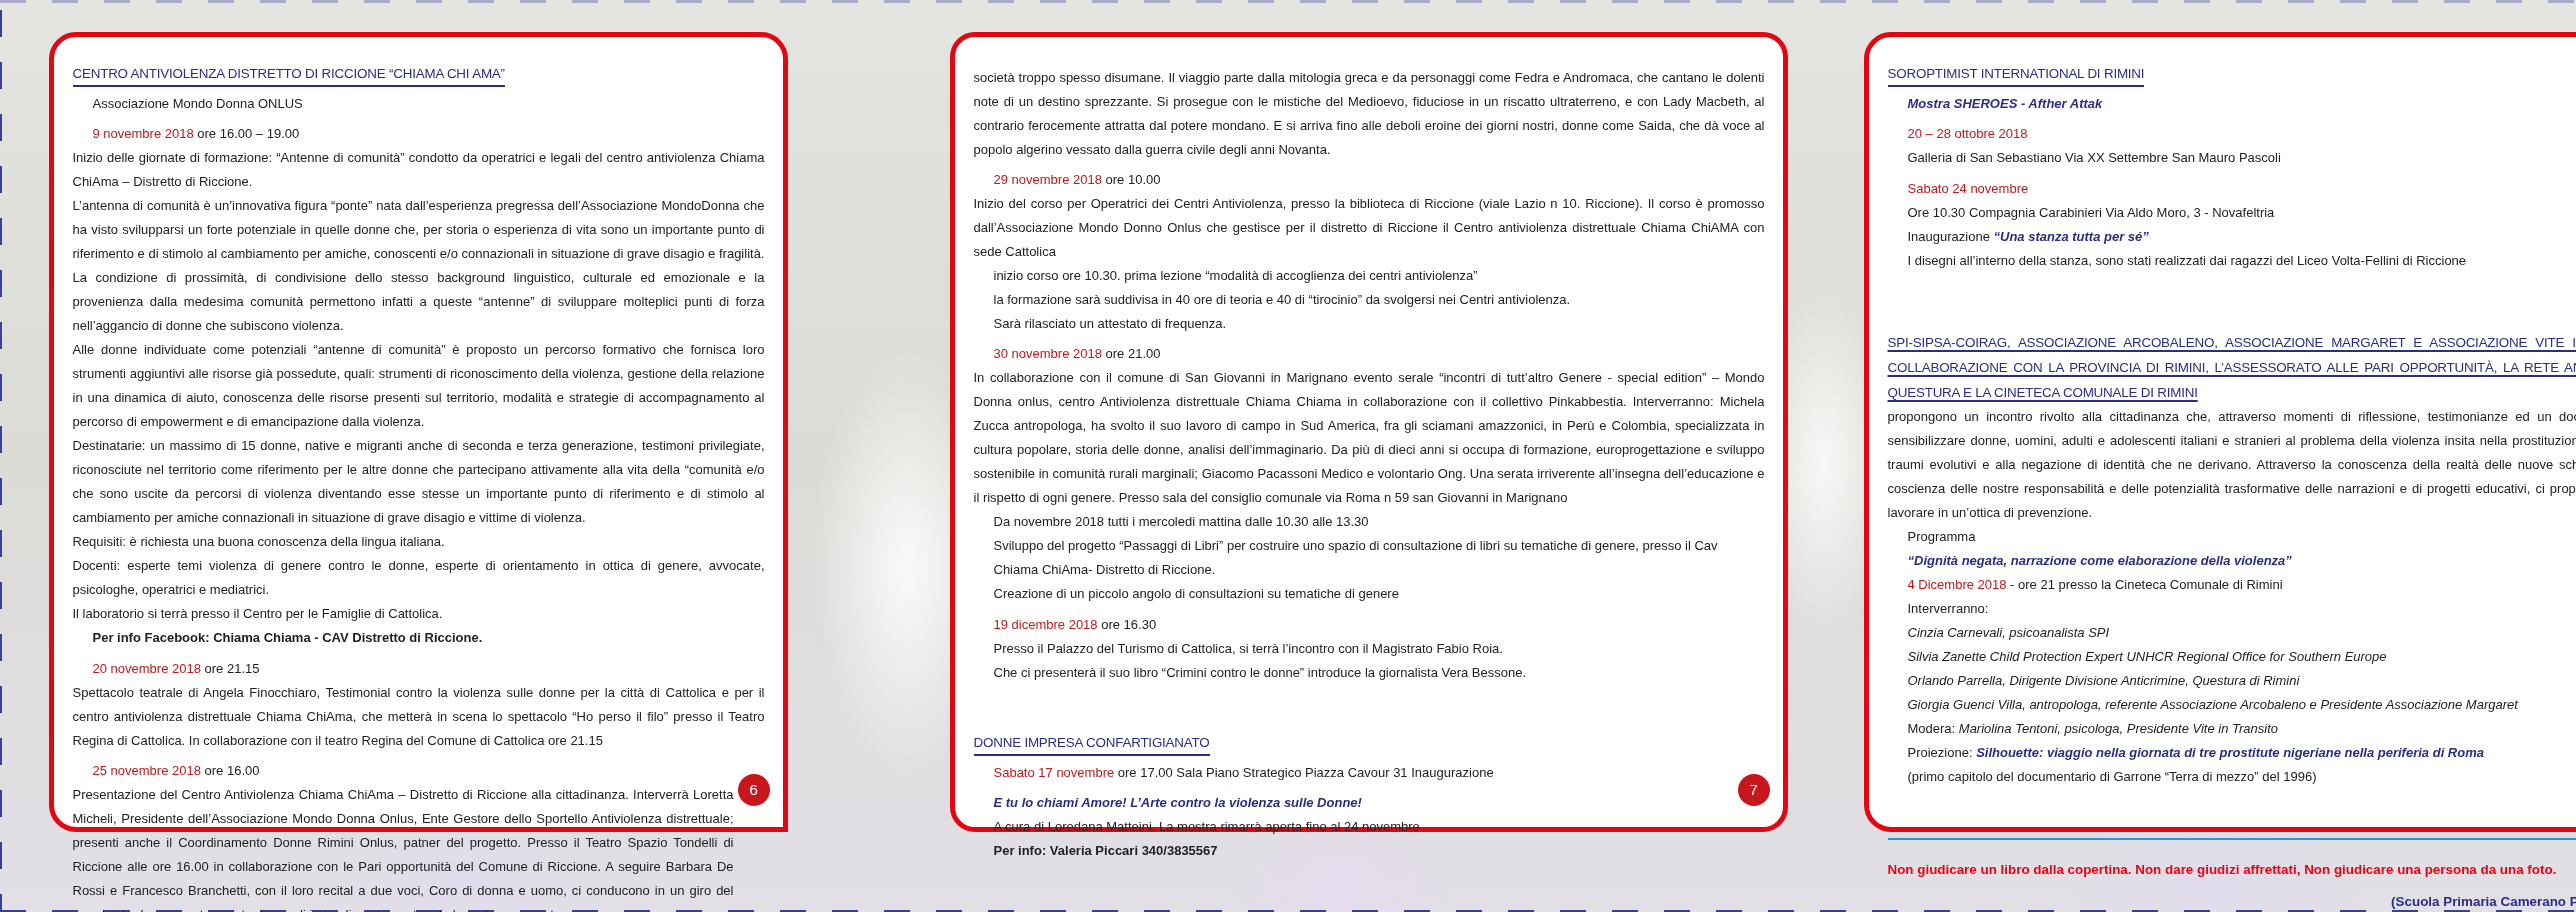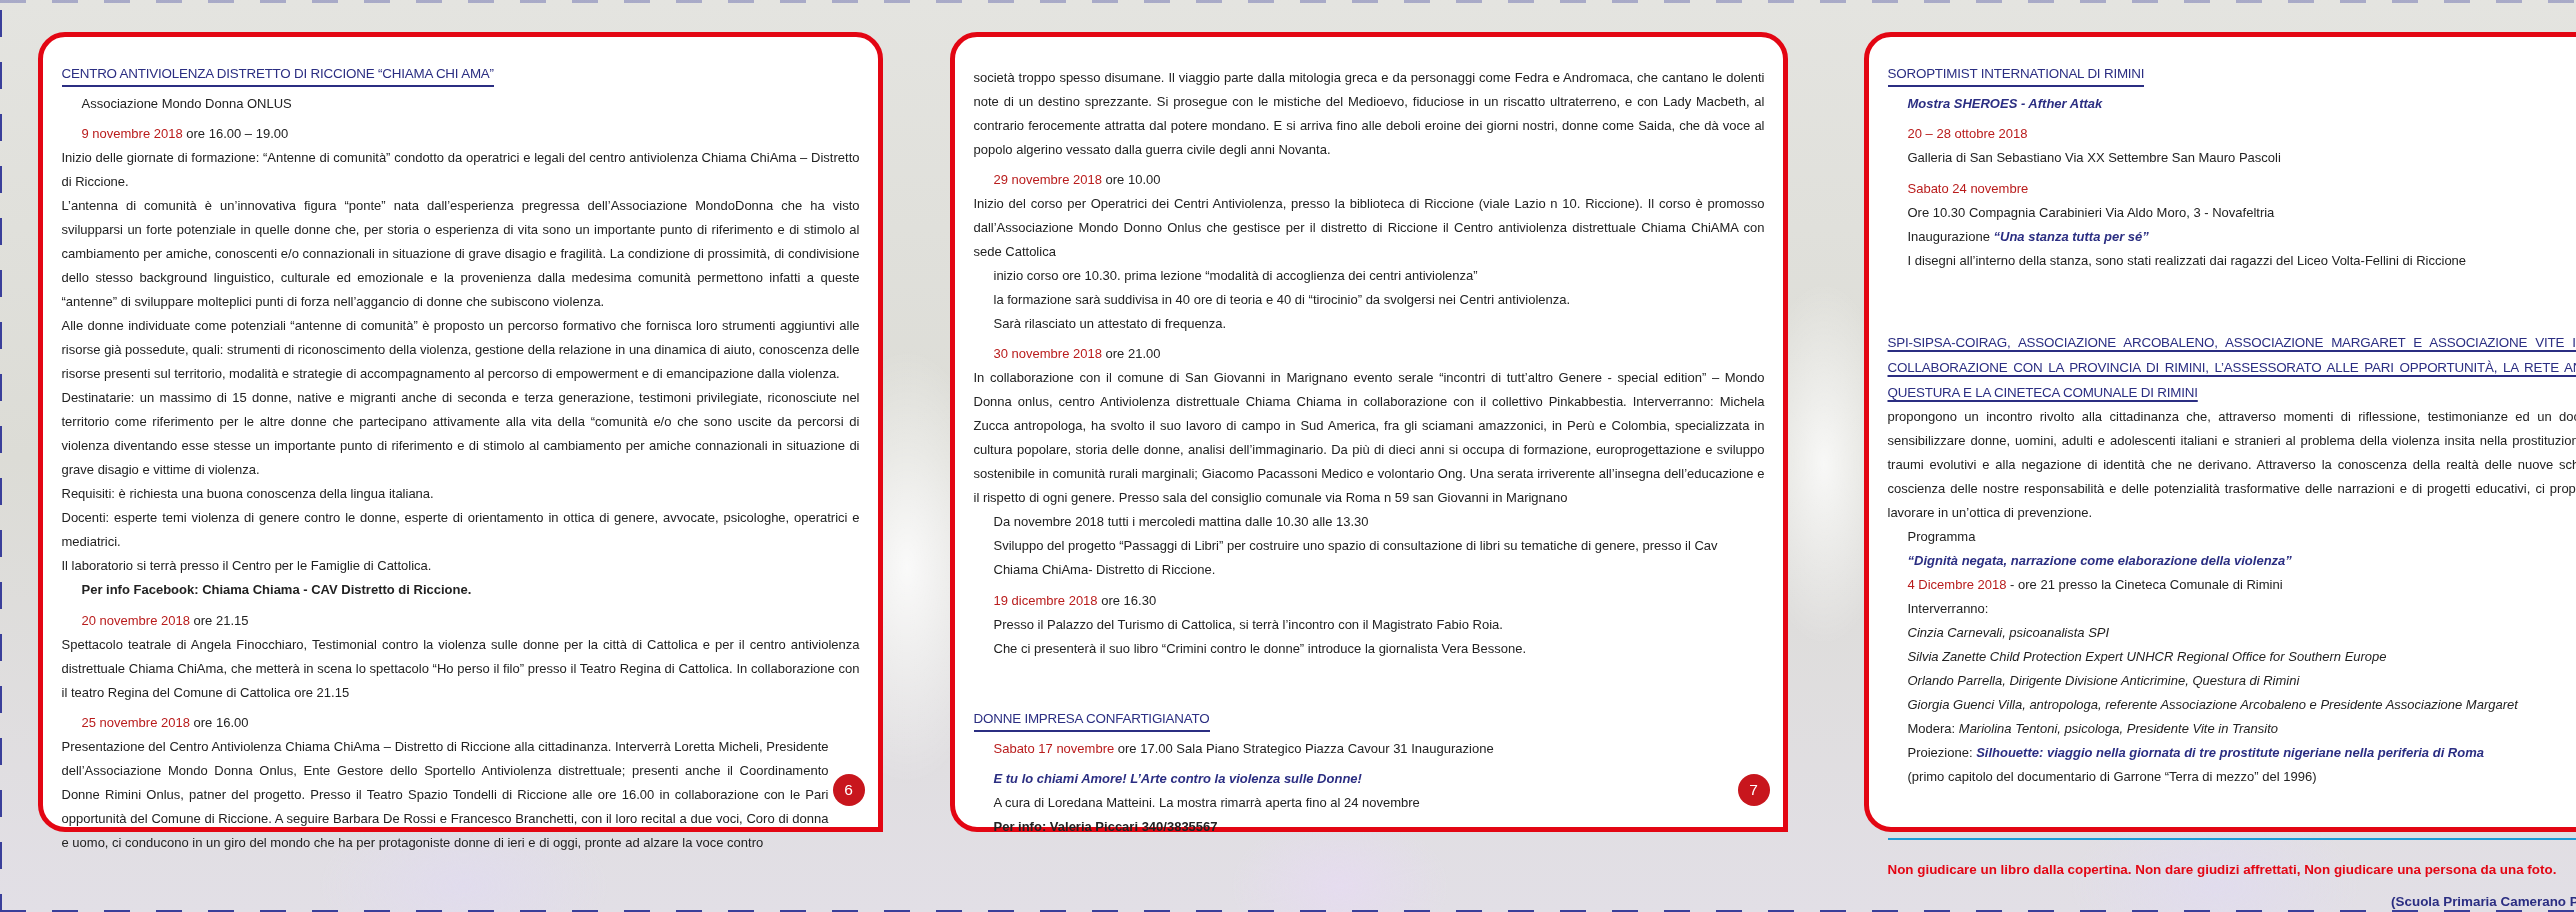--- a/index.html
+++ b/index.html
@@ -26,22 +26,22 @@
     top: 10.3px;
   }
   .panel {
     position: absolute; top: 32px; height: 800px;
     background: #fff; border: 5.7px solid #e30613;
     border-radius: 27px 27px 0 27px;
     box-sizing: border-box;
     padding: 25px 18.5px 0 18.5px;
     color: #222;
   }
-  #p6 { left: 38px; width: 845px; }
-  #p7 { left: 950px; width: 838px; }
+  #p6 { left: 49px; width: 739px; }
+  #p7 { left: 950px; width: 838px; border-radius: 25px; }
   #p8 { left: 1864px; width: 843px; }
   .txt { font-size: 13px; line-height: 24px; text-align: justify; margin: 0; }
   .txt.nj { text-align: left; margin-left: 20px; }
   .section-title {
     display: inline-block; color: #2b2e82; font-size: 13.4px;
     border-bottom: 2.1px solid #2b2e82; line-height: 23px; margin: 0 0 5.2px 0;
     letter-spacing: -0.2px;
   }
   .section-title.long {
     display: inline; line-height: 25px; text-align: justify;
@@ -98,20 +98,21 @@
   <p class="txt nj"><span class="date">29 novembre 2018</span><span> ore 10.00</span></p>
   <p class="txt">Inizio del corso per Operatrici dei Centri Antiviolenza, presso la biblioteca di Riccione (viale Lazio n 10. Riccione). Il corso è promosso dall’Associazione Mondo Donno Onlus che gestisce per il distretto di Riccione il Centro antiviolenza distrettuale Chiama ChiAMA con sede Cattolica</p>
   <p class="txt nj">inizio corso ore 10.30. prima lezione “modalità di accoglienza dei centri antiviolenza”</p>
   <p class="txt nj">la formazione sarà suddivisa in 40 ore di teoria e 40 di “tirocinio” da svolgersi nei Centri antiviolenza.</p>
   <p class="txt nj">Sarà rilasciato un attestato di frequenza.</p>
   <div class="gap"></div>
   <p class="txt nj"><span class="date">30 novembre 2018</span><span> ore 21.00</span></p>
   <p class="txt">In collaborazione con il comune di San Giovanni in Marignano evento serale “incontri di tutt’altro Genere - special edition” – Mondo Donna onlus, centro Antiviolenza distrettuale Chiama Chiama in collaborazione con il collettivo Pinkabbestia. Interverranno: Michela Zucca antropologa, ha svolto il suo lavoro di campo in Sud America, fra gli sciamani amazzonici, in Perù e Colombia, specializzata in cultura popolare, storia delle donne, analisi dell’immaginario. Da più di dieci anni si occupa di formazione, europrogettazione e sviluppo sostenibile in comunità rurali marginali; Giacomo Pacassoni Medico e volontario Ong. Una serata irriverente all’insegna dell’educazione e il rispetto di ogni genere. Presso sala del consiglio comunale via Roma n 59 san Giovanni in Marignano</p>
   <p class="txt nj">Da novembre 2018 tutti i mercoledi mattina dalle 10.30 alle 13.30</p>
   <p class="txt nj">Sviluppo del progetto “Passaggi di Libri” per costruire uno spazio di consultazione di libri su tematiche di genere, presso il Cav Chiama ChiAma- Distretto di Riccione.</p>
+  <p class="txt nj">Creazione di un piccolo angolo di consultazioni su tematiche di genere</p>
   <div class="gap"></div>
   <p class="txt nj"><span class="date">19 dicembre 2018</span><span> ore 16.30</span></p>
   <p class="txt nj">Presso il Palazzo del Turismo di Cattolica, si terrà l’incontro con il Magistrato Fabio Roia.</p>
   <p class="txt nj">Che ci presenterà il suo libro “Crimini contro le donne” introduce la giornalista Vera Bessone.</p>
   <div style="height:46px;"></div>
   <div class="section-title">DONNE IMPRESA CONFARTIGIANATO</div>
   <p class="txt nj"><span class="date">Sabato 17 novembre</span><span> ore 17.00 Sala Piano Strategico Piazza Cavour 31 Inaugurazione</span></p>
   <div class="gap"></div>
   <p class="txt nj blue-it">E tu lo chiami Amore! L’Arte contro la violenza sulle Donne!</p>
   <p class="txt nj">A cura di Loredana Matteini. La mostra rimarrà aperta fino al 24 novembre</p>

